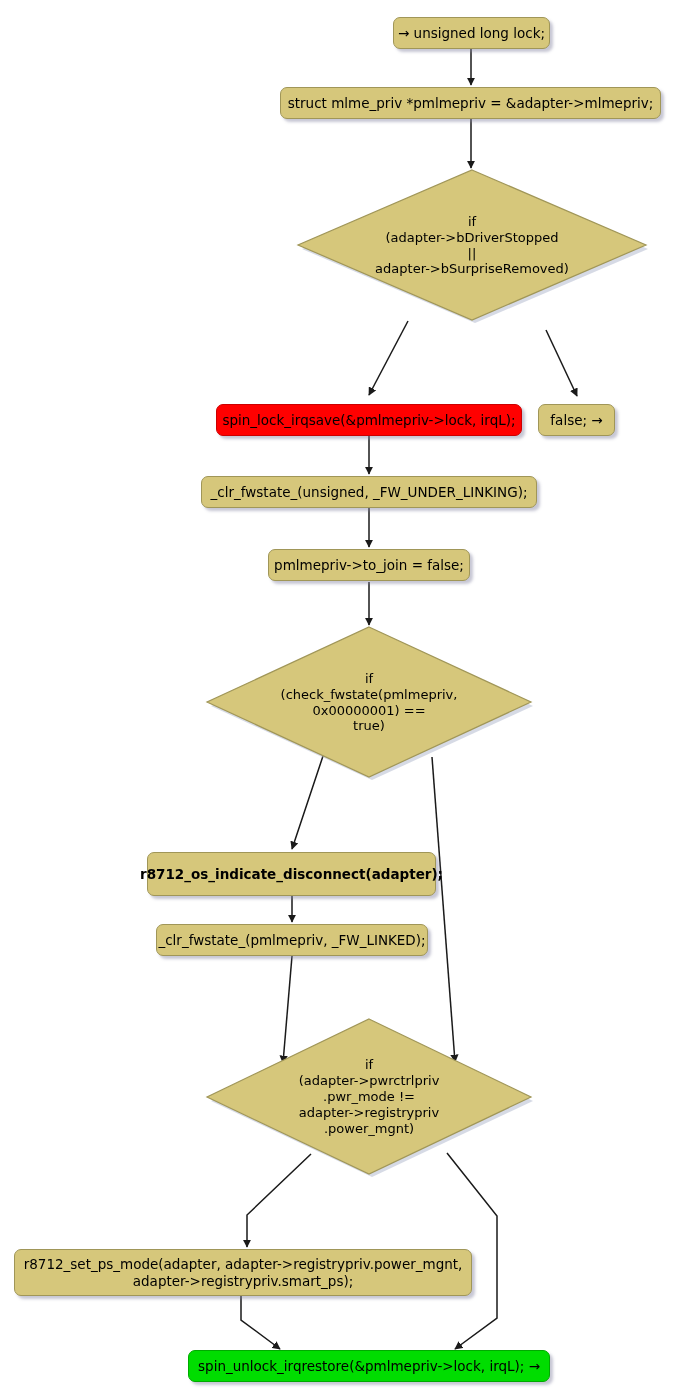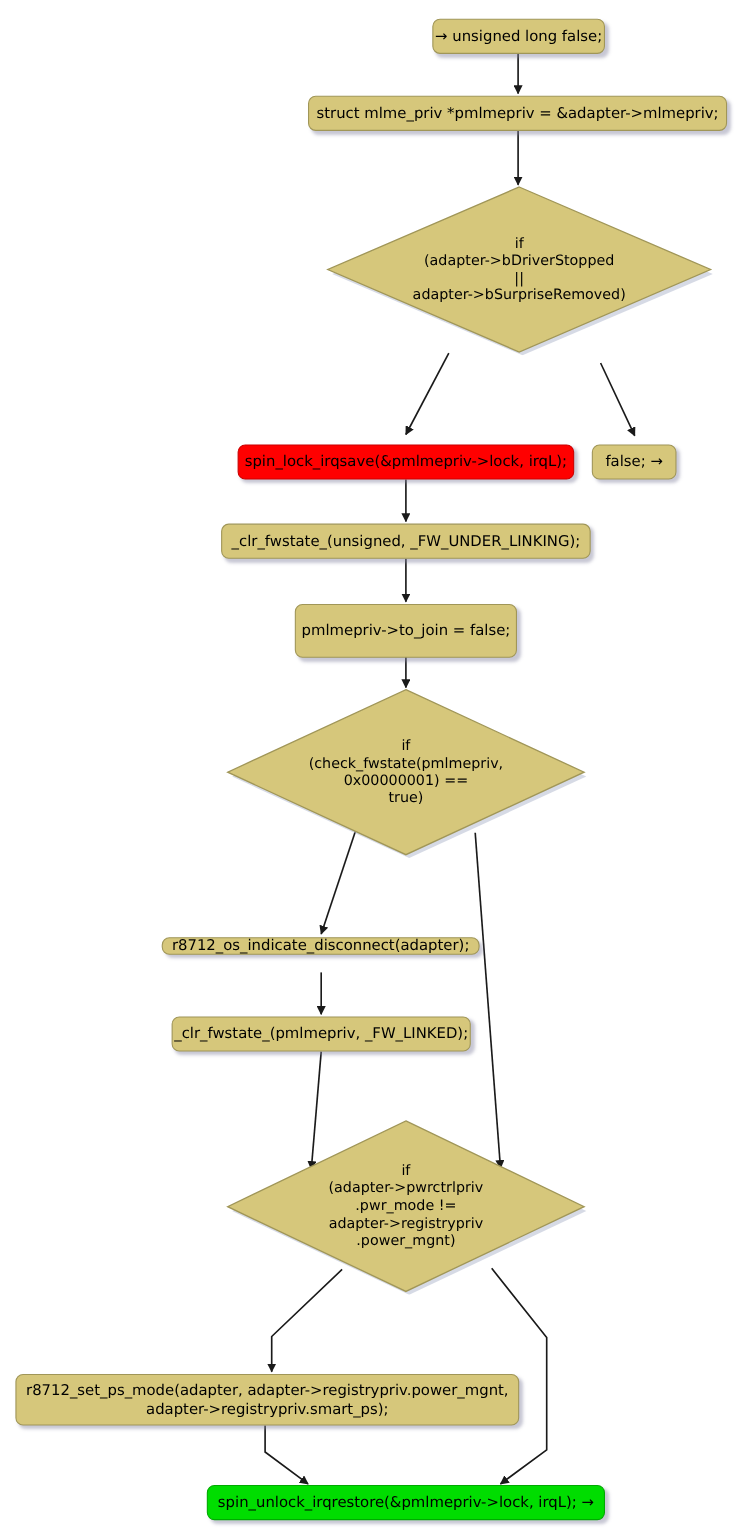--- a/index.html
+++ b/index.html
@@ -93,21 +93,21 @@
       <path d="M 432,757 L 455,1062"></path>
       <path d="M 292,884 L 292,922"></path>
       <path d="M 292,956 L 283,1063"></path>
       <path d="M 311,1154 L 247,1215 L 247,1247"></path>
       <path d="M 447,1153 L 497,1216 L 497,1318 L 455,1349"></path>
       <path d="M 241,1296 L 241,1320 L 280,1349"></path>
     </g>
   </svg>
 
   <div class="node node-box" style="left:393px; top:17px; width:157px; height:32px;">
-    <span>→ unsigned long false;</span>
+    <span>→ unsigned long lock;</span>
   </div>
 
   <div class="node node-box" style="left:280px; top:87px; width:381px; height:32px;">
     <span>struct mlme_priv *pmlmepriv = &amp;adapter-&gt;mlmepriv;</span>
   </div>
 
   <div class="node node-diamond" style="left:296px; top:168px; width:352px; height:155px;">
     <svg class="diamond-shape" viewBox="0 0 352 155" preserveAspectRatio="none">
       <polygon points="176,4 349,78 176,152 3,78" fill="#AEB6CC" opacity="0.5" transform="translate(3,3)"></polygon>
       <polygon points="176,2 350,77 176,152 2,77" fill="#D6C77B" stroke="#A09658" stroke-width="1.2"></polygon>
@@ -123,36 +123,36 @@
   </div>
 
   <div class="node node-box" style="left:538px; top:404px; width:77px; height:32px;">
     <span>false; →</span>
   </div>
 
   <div class="node node-box" style="left:201px; top:476px; width:336px; height:32px;">
     <span>_clr_fwstate_(unsigned, _FW_UNDER_LINKING);</span>
   </div>
 
-  <div class="node node-box" style="left:268px; top:549px; width:202px; height:49px;">
+  <div class="node node-box" style="left:268px; top:549px; width:202px; height:32px;">
     <span>pmlmepriv-&gt;to_join = false;</span>
   </div>
 
   <div class="node node-diamond" style="left:205px; top:625px; width:328px; height:155px;">
     <svg class="diamond-shape" viewBox="0 0 328 155" preserveAspectRatio="none">
       <polygon points="164,4 325,78 164,152 3,78" fill="#AEB6CC" opacity="0.5" transform="translate(3,3)"></polygon>
       <polygon points="164,2 326,77 164,152 2,77" fill="#D6C77B" stroke="#A09658" stroke-width="1.2"></polygon>
     </svg>
     <span class="diamond-label">if
 (check_fwstate(pmlmepriv,
 0x00000001) ==
 true)</span>
   </div>
 
-  <div class="node node-box" style="left:147px; top:852px; width:289px; height:16px;">
+  <div class="node node-box" style="left:147px; top:852px; width:289px; height:44px;font-weight:bold;">
     <span>r8712_os_indicate_disconnect(adapter);</span>
   </div>
 
   <div class="node node-box" style="left:156px; top:924px; width:272px; height:32px;padding-left:10px;">
     <span>_clr_fwstate_(pmlmepriv, _FW_LINKED);</span>
   </div>
 
   <div class="node node-diamond" style="left:205px; top:1017px; width:328px; height:160px;">
     <svg class="diamond-shape" viewBox="0 0 328 160" preserveAspectRatio="none">
       <polygon points="164,4 325,81 164,157 3,81" fill="#AEB6CC" opacity="0.5" transform="translate(3,3)"></polygon>

